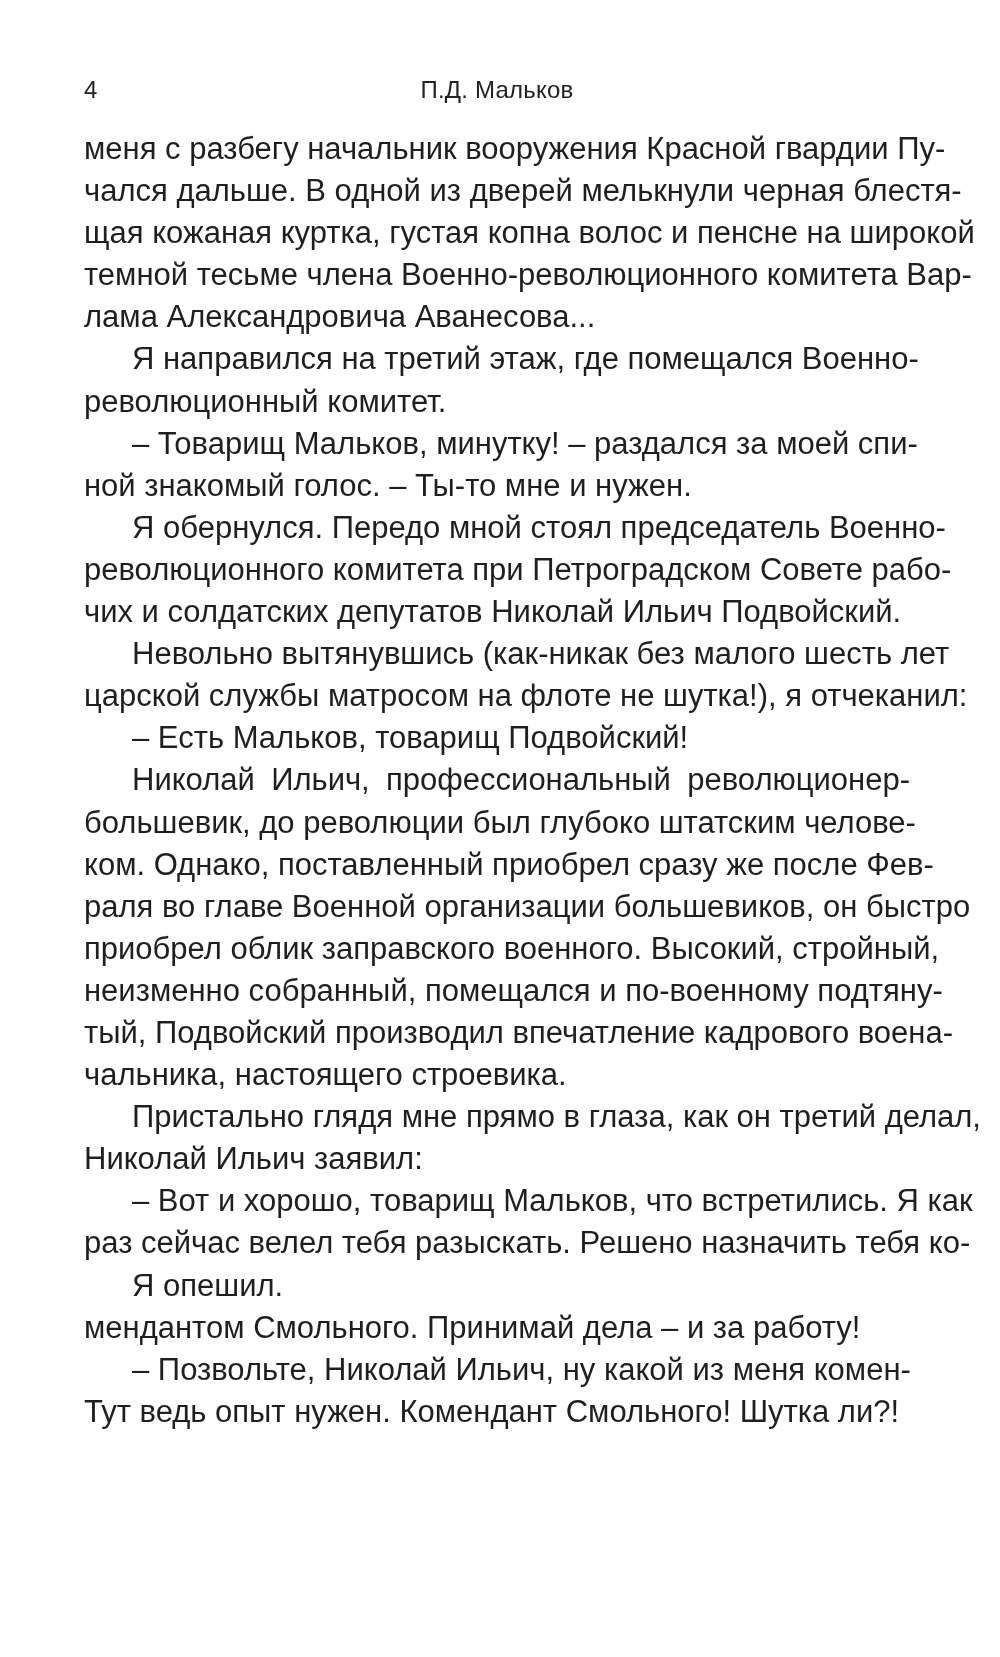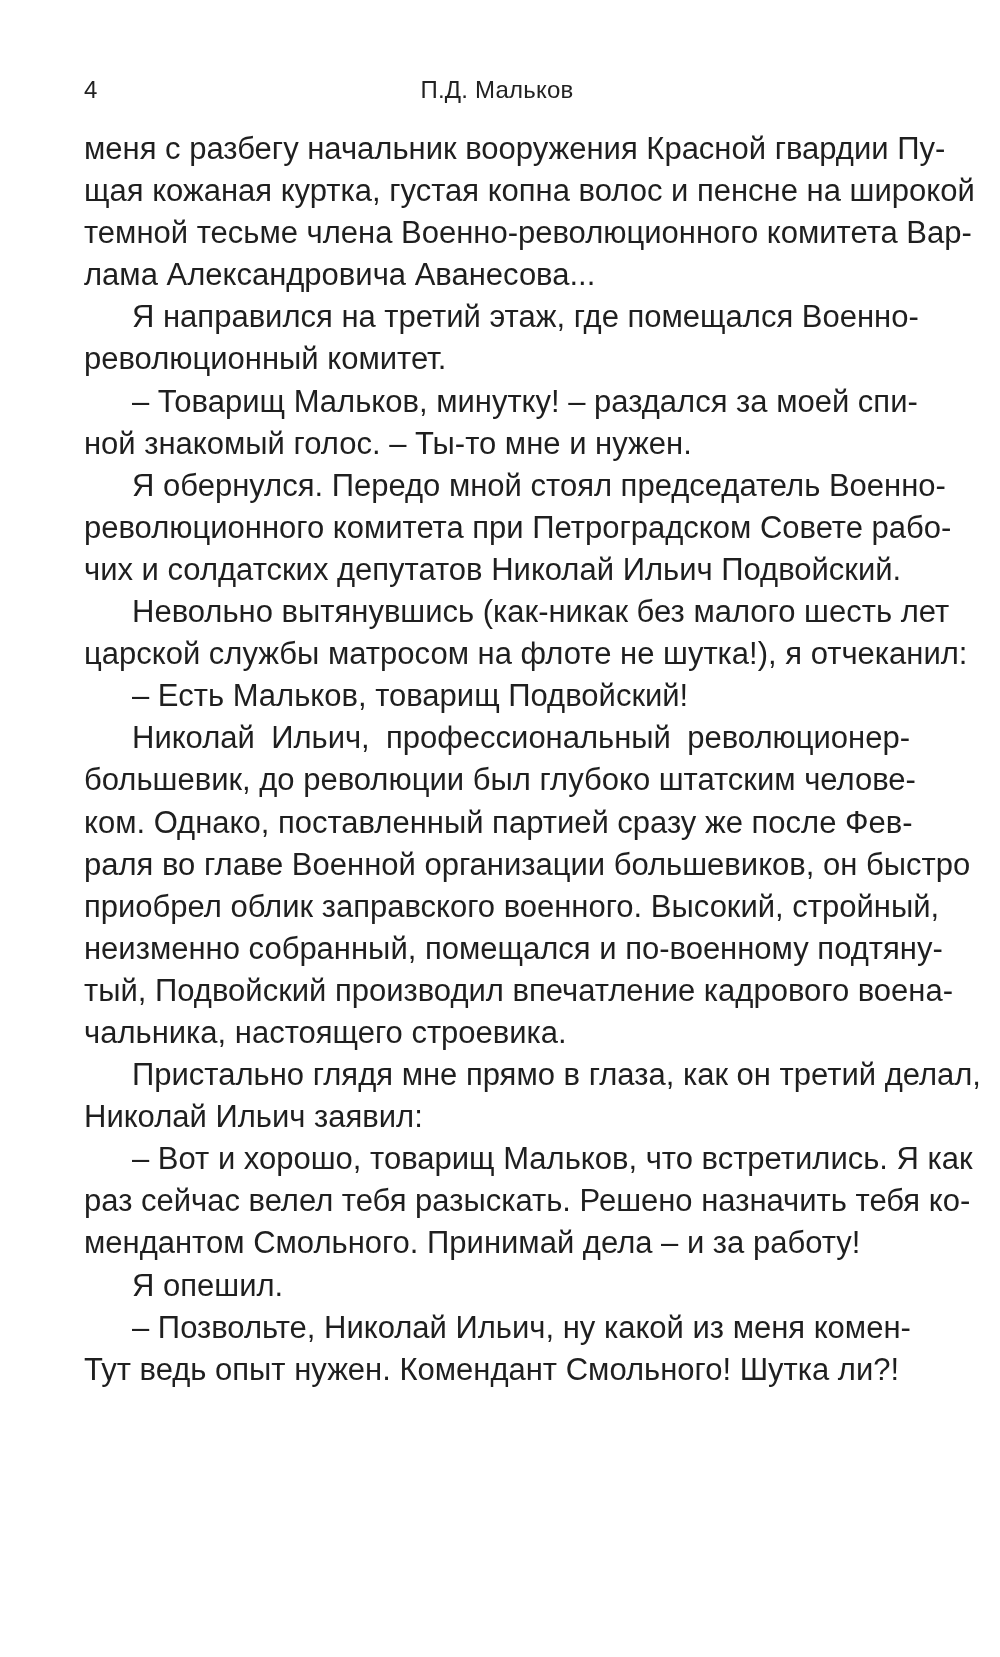--- a/index.html
+++ b/index.html
@@ -70,20 +70,21 @@
 <body>
 
 <div class="page-header">
   <span class="page-number">4</span>
   <span class="running-head">П.Д. Мальков</span>
 </div>
 
 <div class="body-text">
 
   <span class="line">меня с разбегу начальник вооружения Красной гвардии Пу-</span>
+  <span class="line">чался дальше. В одной из дверей мелькнули черная блестя-</span>
   <span class="line">щая кожаная куртка, густая копна волос и пенсне на широкой</span>
   <span class="line">темной тесьме члена Военно-революционного комитета Вар-</span>
   <span class="line last">лама Александровича Аванесова...</span>
 
   <span class="line indent">Я направился на третий этаж, где помещался Военно-</span>
   <span class="line last">революционный комитет.</span>
 
   <span class="line indent">– Товарищ Мальков, минутку! – раздался за моей спи-</span>
   <span class="line last">ной знакомый голос. – Ты-то мне и нужен.</span>
 
@@ -91,31 +92,31 @@
   <span class="line">революционного комитета при Петроградском Совете рабо-</span>
   <span class="line last">чих и солдатских депутатов Николай Ильич Подвойский.</span>
 
   <span class="line indent">Невольно вытянувшись (как-никак без малого шесть лет</span>
   <span class="line">царской службы матросом на флоте не шутка!), я отчеканил:</span>
 
   <span class="line indent last">– Есть Мальков, товарищ Подвойский!</span>
 
   <span class="line indent">Николай Ильич, профессиональный революционер-</span>
   <span class="line">большевик, до революции был глубоко штатским челове-</span>
-  <span class="line">ком. Однако, поставленный партией сразу же после Фев-</span>
+  <span class="line">ком. Однако, поставленный приобрел сразу же после Фев-</span>
   <span class="line">раля во главе Военной организации большевиков, он быстро</span>
   <span class="line">приобрел облик заправского военного. Высокий, стройный,</span>
   <span class="line">неизменно собранный, помещался и по-военному подтяну-</span>
   <span class="line">тый, Подвойский производил впечатление кадрового воена-</span>
   <span class="line last">чальника, настоящего строевика.</span>
 
   <span class="line indent">Пристально глядя мне прямо в глаза, как он третий делал,</span>
   <span class="line last">Николай Ильич заявил:</span>
 
   <span class="line indent">– Вот и хорошо, товарищ Мальков, что встретились. Я как</span>
   <span class="line">раз сейчас велел тебя разыскать. Решено назначить тебя ко-</span>
+  <span class="line indent last">Я опешил.</span>
+
   <span class="line last">мендантом Смольного. Принимай дела – и за работу!</span>
-
-  <span class="line indent last">Я опешил.</span>
 
   <span class="line indent">– Позвольте, Николай Ильич, ну какой из меня комен-</span>
   <span class="line last">Тут ведь опыт нужен. Комендант Смольного! Шутка ли?!</span>
 </div>
 
 </body></html>

